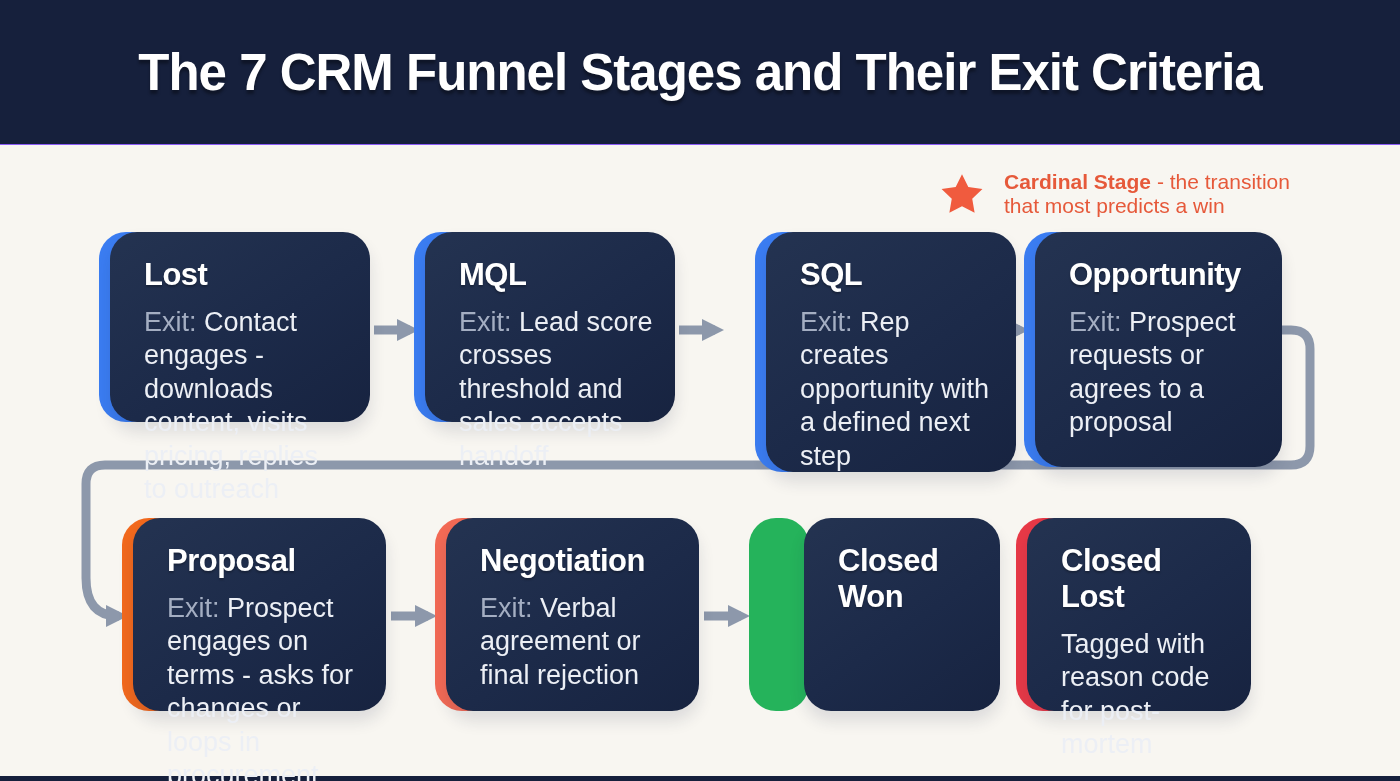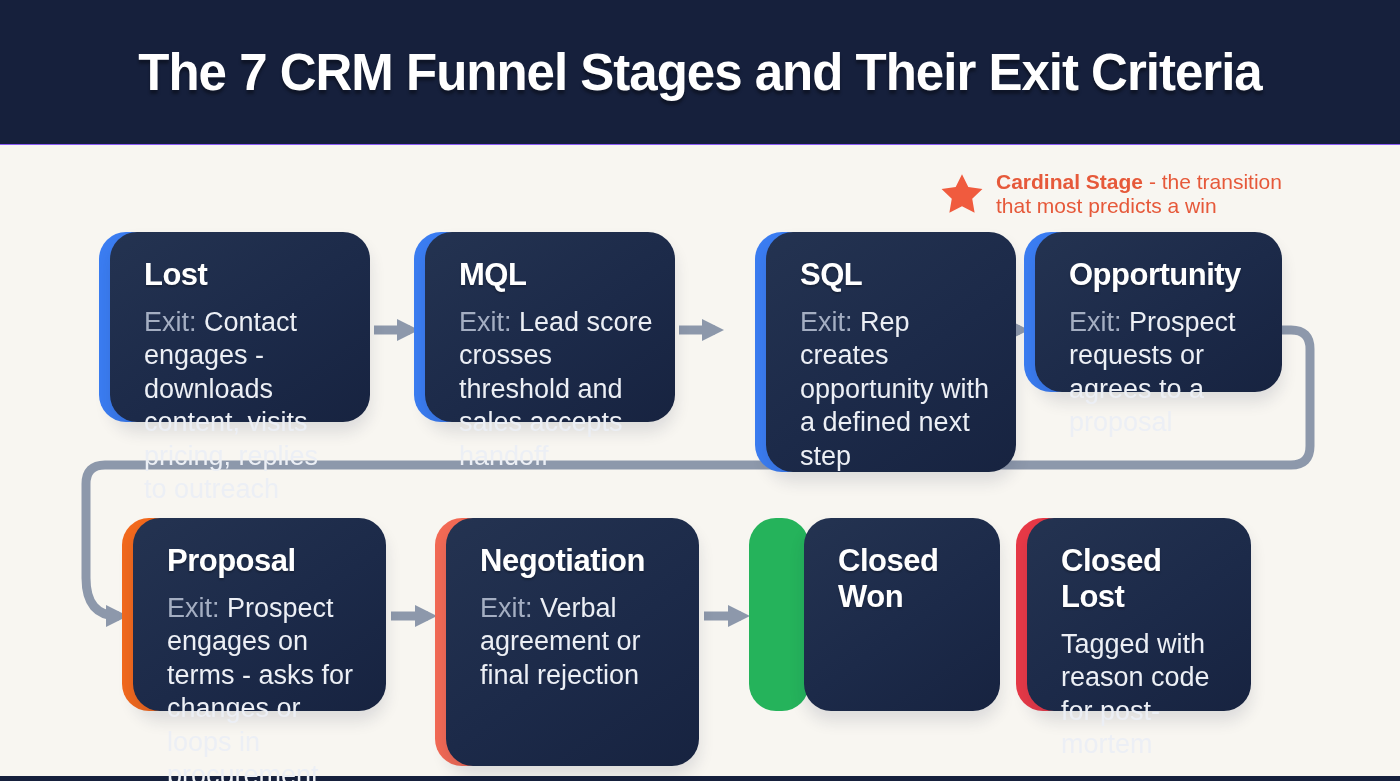--- a/index.html
+++ b/index.html
@@ -18,21 +18,21 @@
     display:flex; align-items:center; justify-content:center;
   }
   .header h1 {
     color:#ffffff; font-size:51px; font-weight:bold; letter-spacing:-1px;
     text-shadow:0 4px 3px rgba(0,0,0,0.35);
     white-space:nowrap;
   }
   
   .legend {
     position:absolute; left:940px; top:170px; width:360px;
-    display:flex; align-items:flex-start; gap:12px;
+    display:flex; align-items:flex-start; gap:20px;
     color:#e6593a;
   }
   .legend .star { flex:0 0 auto; margin-top:2px; }
   .legend .text { font-size:21px; line-height:1.15; width:300px; }
   .legend .term { font-weight:bold; }
   
   svg.flow {
     position:absolute; left:0; top:0; width:1400px; height:781px;
     z-index:1; pointer-events:none;
   }
@@ -53,23 +53,23 @@
     color:#ffffff; font-size:31px; font-weight:bold; letter-spacing:-0.5px;
     margin-bottom:13px;
     text-shadow:0 2px 2px rgba(0,0,0,0.25);
   }
   .card-body p { font-size:27px; line-height:1.24; color:#eceff5; }
   .card-body .exit-label { color:#a4aec2; }
   
   .s1 { left:110px;  top:232px; width:260px; height:190px; }
   .s2 { left:425px;  top:232px; width:250px; height:190px; }
   .s3 { left:730px;  top:232px; width:250px; height:240px;margin-left:36px; }
-  .s4 { left:1035px; top:232px; width:247px; height:160px; }
+  .s4 { left:1035px; top:232px; width:247px; height:235px; }
   .s5 { left:133px;  top:518px; width:253px; height:193px; }
-  .s6 { left:446px;  top:518px; width:253px; height:248px; }
+  .s6 { left:446px;  top:518px; width:253px; height:193px; }
   .s7 { left:760px;  top:518px; width:240px; height:193px;padding-left:44px; }
   .s8 { left:1027px; top:518px; width:224px; height:193px; }
   
   .footer-bar {
     position:absolute; left:0; bottom:0; width:1400px; height:5px;
     background:#16203c;
   }
 </style>
 </head>
 <body>

